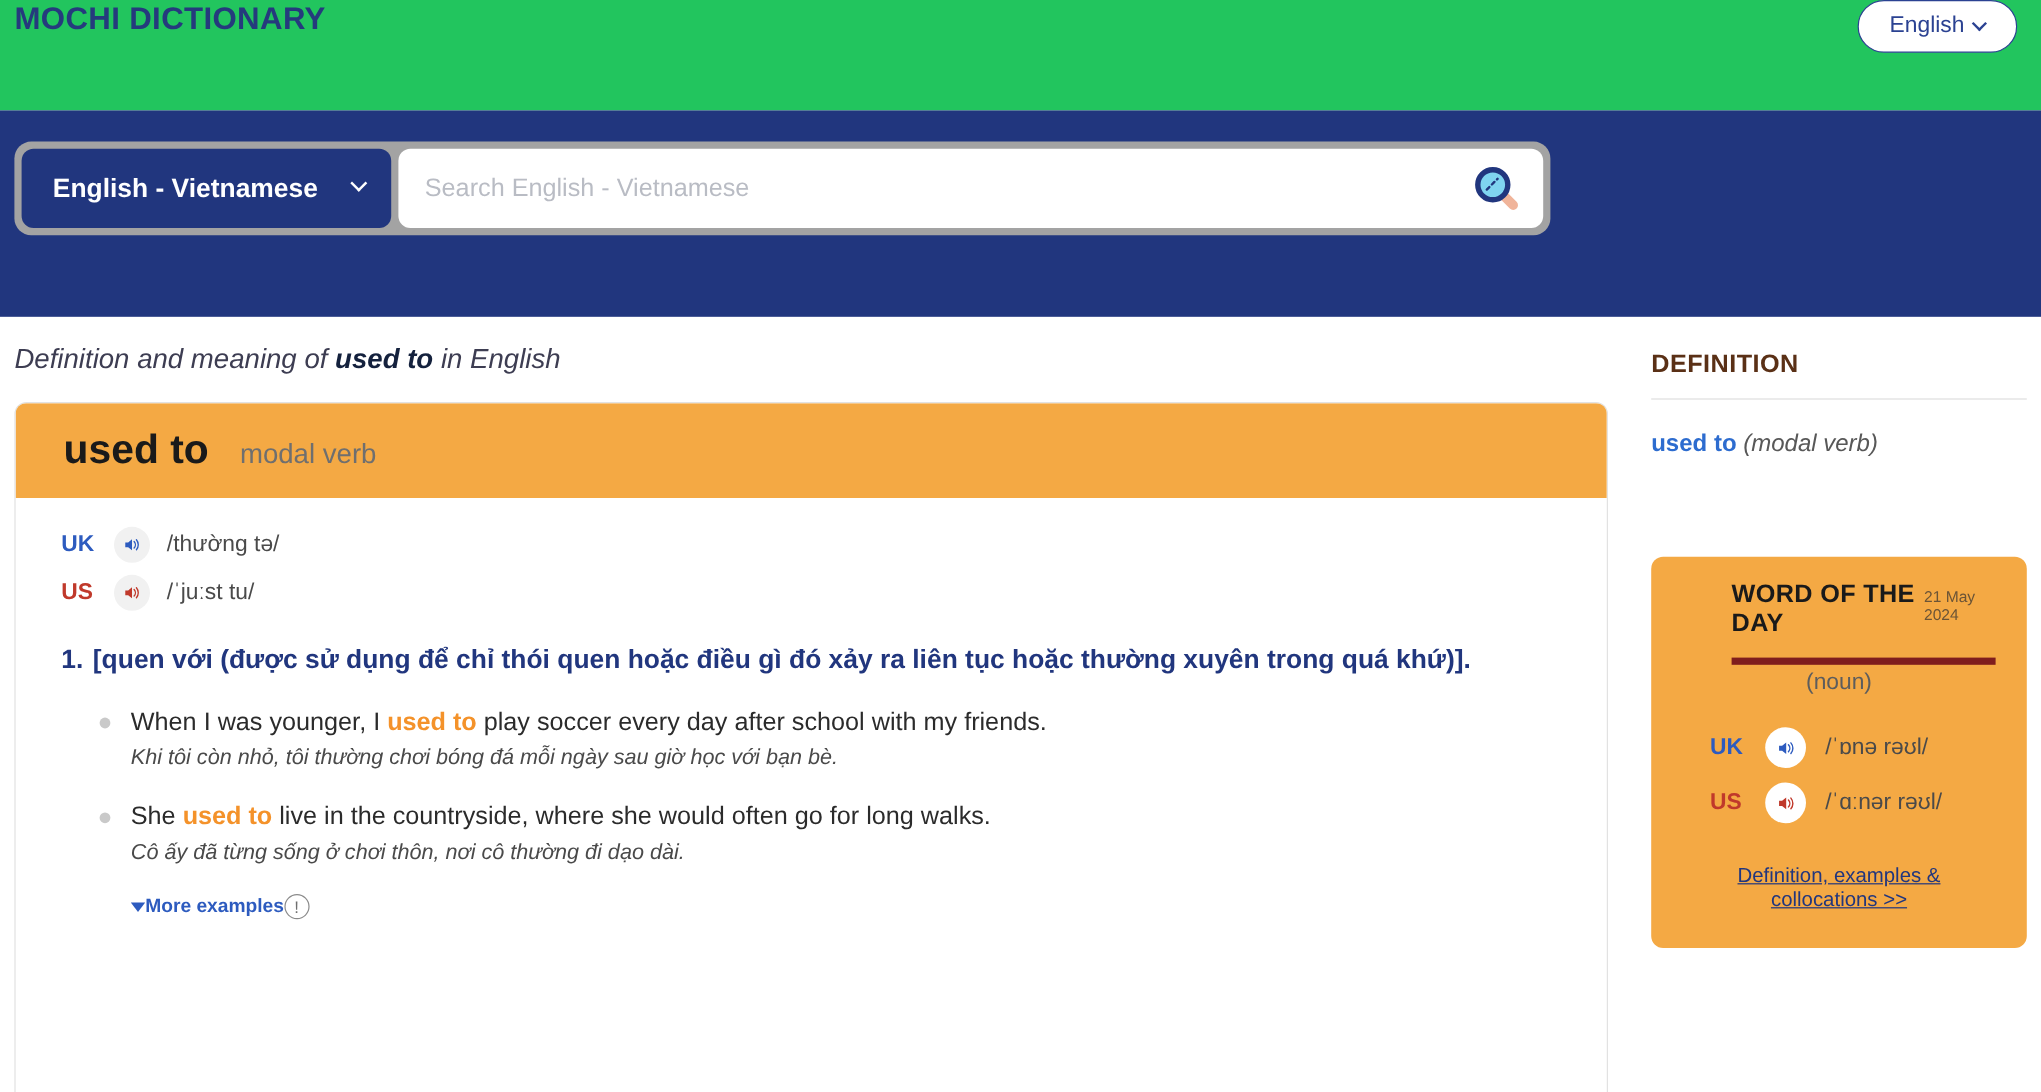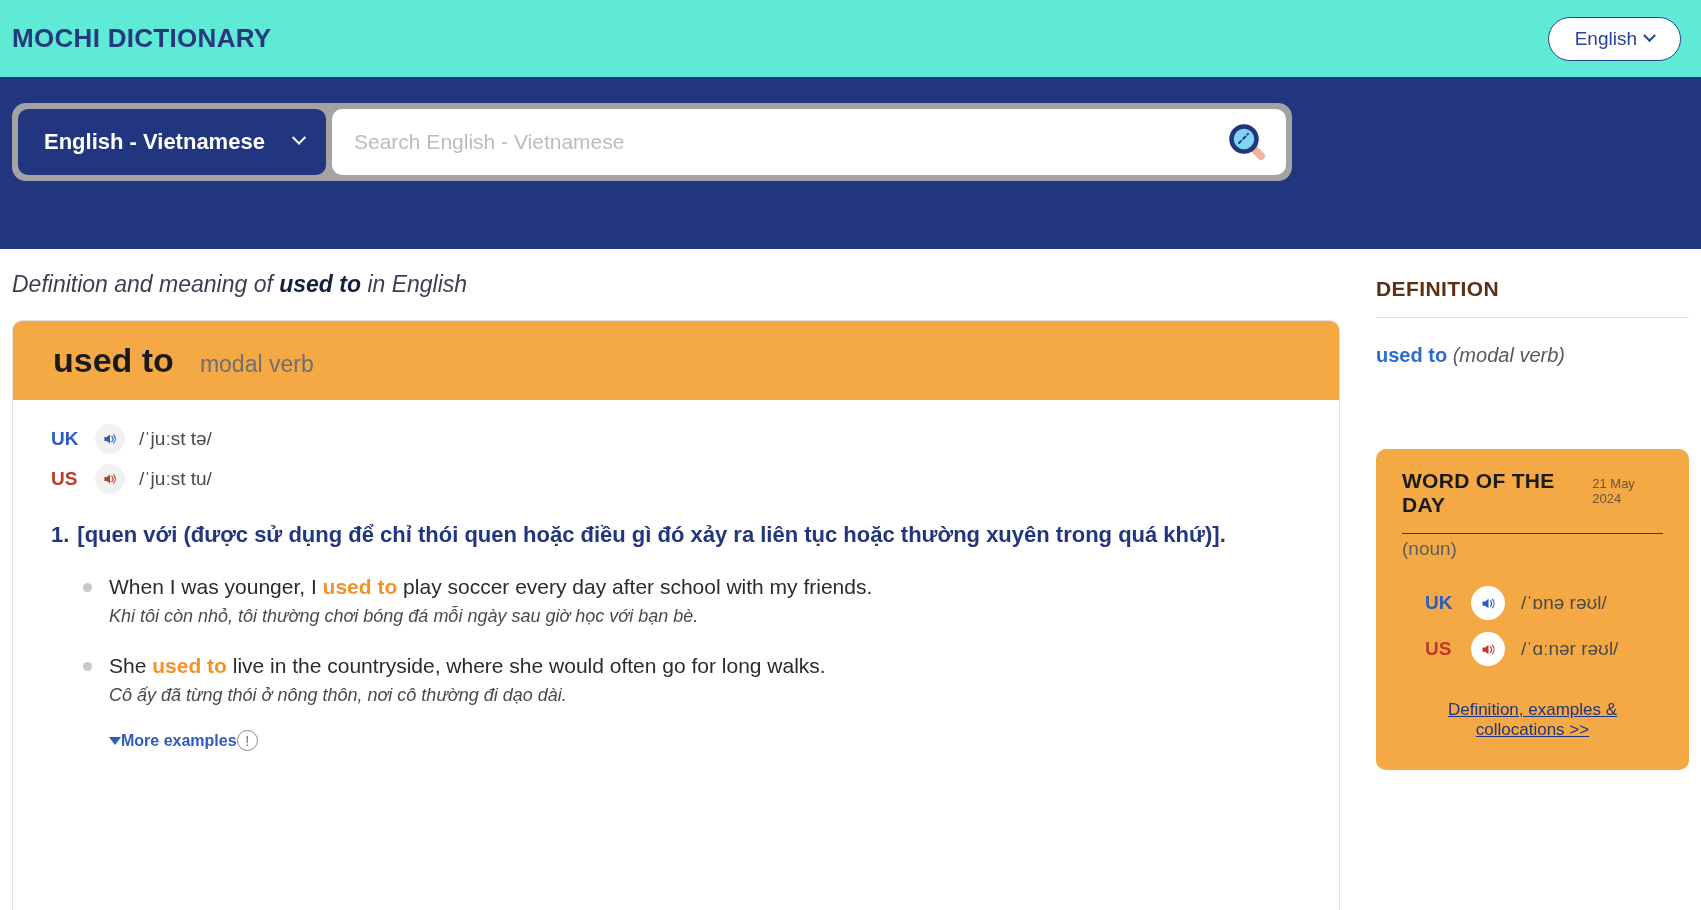--- a/index.html
+++ b/index.html
@@ -6,24 +6,24 @@
   html, body {
     width: 1701px;
     height: 910px;
     overflow: hidden;
     background: #ffffff;
     font-family: "Liberation Sans", sans-serif;
   }
 
   
   .topbar {
-    height: 77px;
-    background: #5eead4;
-    display: flex;
-    align-items: center;
+    height: 92px;
+    background: #22c55e;
+    display: flex;
+    align-items: flex-start;
     justify-content: space-between;
     padding: 0 20px 0 12px;
   }
   .logo {
     font-size: 26px;
     font-weight: 700;
     letter-spacing: 0.3px;
     color: #253a7d;
   }
   .lang-pill {
@@ -224,32 +224,33 @@
     margin-top: 82px;
     background: #f4a944;
     border-radius: 10px;
     padding: 20px 26px 30px 26px;
   }
   .wotd-head {
     display: flex;
     align-items: baseline;
     justify-content: space-between;
     padding-bottom: 16px;
-    border-bottom: 1px solid #7f1d1d;
+    border-bottom: 6px solid #7f1d1d;
+    margin-left: 41px;
   }
   .wotd-head .t { font-size: 21px; font-weight: 700; color: #1a1a1a; letter-spacing: 0.3px; }
   .wotd-head .d { font-size: 13px; color: #6b5436; }
   .wotd-word {
     text-align: center;
     font-size: 37px;
     font-weight: 700;
     color: #21367e;
     margin-top: 36px;
   }
-  .wotd-pos { text-align: left; font-size: 19px; color: #5d5d5d; margin-top: 4px; }
+  .wotd-pos { text-align: center; font-size: 19px; color: #5d5d5d; margin-top: 4px; }
   .wotd-prons {
     margin: 26px auto 0 auto;
     width: 215px;
   }
   .wotd-prons .pron-row { margin-bottom: 12px; gap: 16px; }
   .wotd-link {
     margin-top: 34px;
     text-align: center;
     font-size: 17px;
     color: #21367e;
@@ -303,21 +304,21 @@
 
         <div class="pron-row">
           <span class="pron-lab uk">UK</span>
           <span class="spk">
             <svg viewBox="0 0 20 20" width="16" height="16">
               <path d="M3 7.5h3l4-3.2v11.4l-4-3.2H3z" fill="#2d5bbf"></path>
               <path d="M12.2 6.6a5 5 0 010 6.8" stroke="#2d5bbf" stroke-width="1.4" fill="none" stroke-linecap="round"></path>
               <path d="M14.6 4.8a8 8 0 010 10.4" stroke="#2d5bbf" stroke-width="1.4" fill="none" stroke-linecap="round"></path>
             </svg>
           </span>
-          <span class="ipa">/ˈjuːst tə/</span>
+          <span class="ipa">/thường tə/</span>
         </div>
 
         <div class="pron-row">
           <span class="pron-lab us">US</span>
           <span class="spk">
             <svg viewBox="0 0 20 20" width="16" height="16">
               <path d="M3 7.5h3l4-3.2v11.4l-4-3.2H3z" fill="#c0392b"></path>
               <path d="M12.2 6.6a5 5 0 010 6.8" stroke="#c0392b" stroke-width="1.4" fill="none" stroke-linecap="round"></path>
               <path d="M14.6 4.8a8 8 0 010 10.4" stroke="#c0392b" stroke-width="1.4" fill="none" stroke-linecap="round"></path>
             </svg>
@@ -334,21 +335,21 @@
           <div class="ex">
             <div class="en">
               <span>When I was younger, I </span><span class="hl">used to</span><span> play soccer every day after school with my friends.</span>
             </div>
             <div class="vi">Khi tôi còn nhỏ, tôi thường chơi bóng đá mỗi ngày sau giờ học với bạn bè.</div>
           </div>
           <div class="ex">
             <div class="en">
               <span>She </span><span class="hl">used to</span><span> live in the countryside, where she would often go for long walks.</span>
             </div>
-            <div class="vi">Cô ấy đã từng thói ở nông thôn, nơi cô thường đi dạo dài.</div>
+            <div class="vi">Cô ấy đã từng sống ở chơi thôn, nơi cô thường đi dạo dài.</div>
           </div>
         </div>
 
         <div class="more">
           <span class="tri"></span>
           <span class="lbl">More examples</span>
           <span class="info-circle">!</span>
         </div>
 
       </div>

